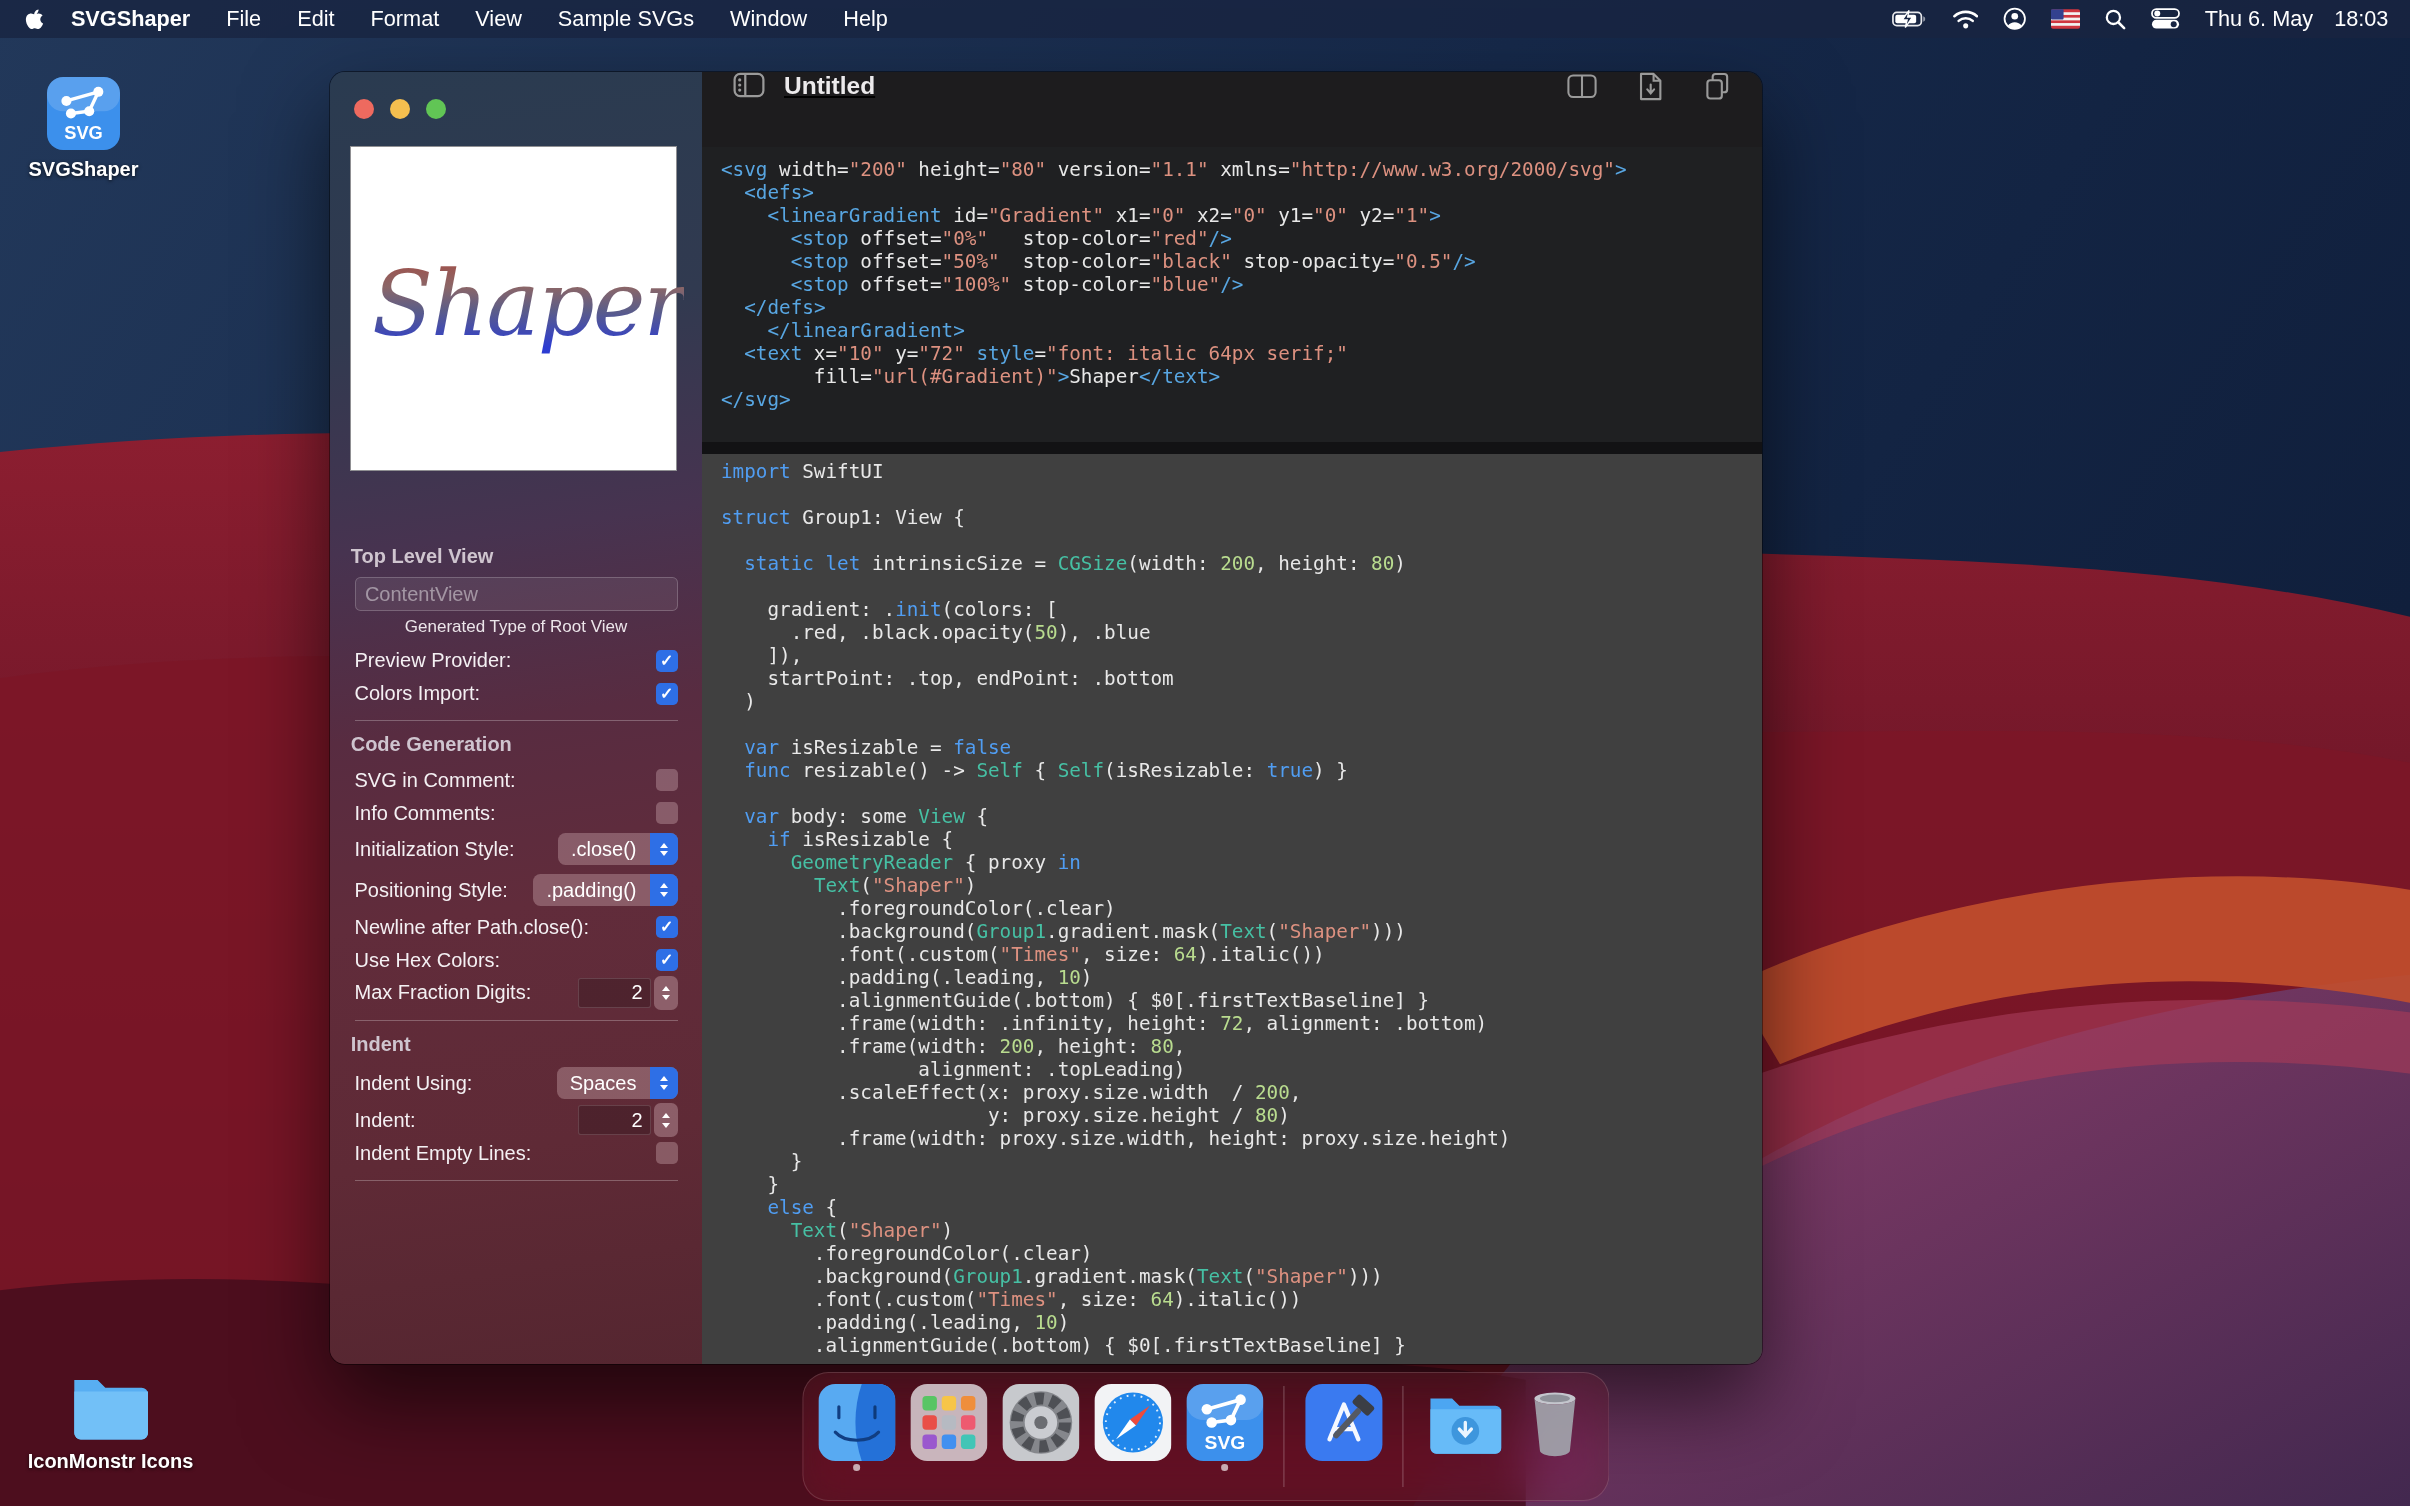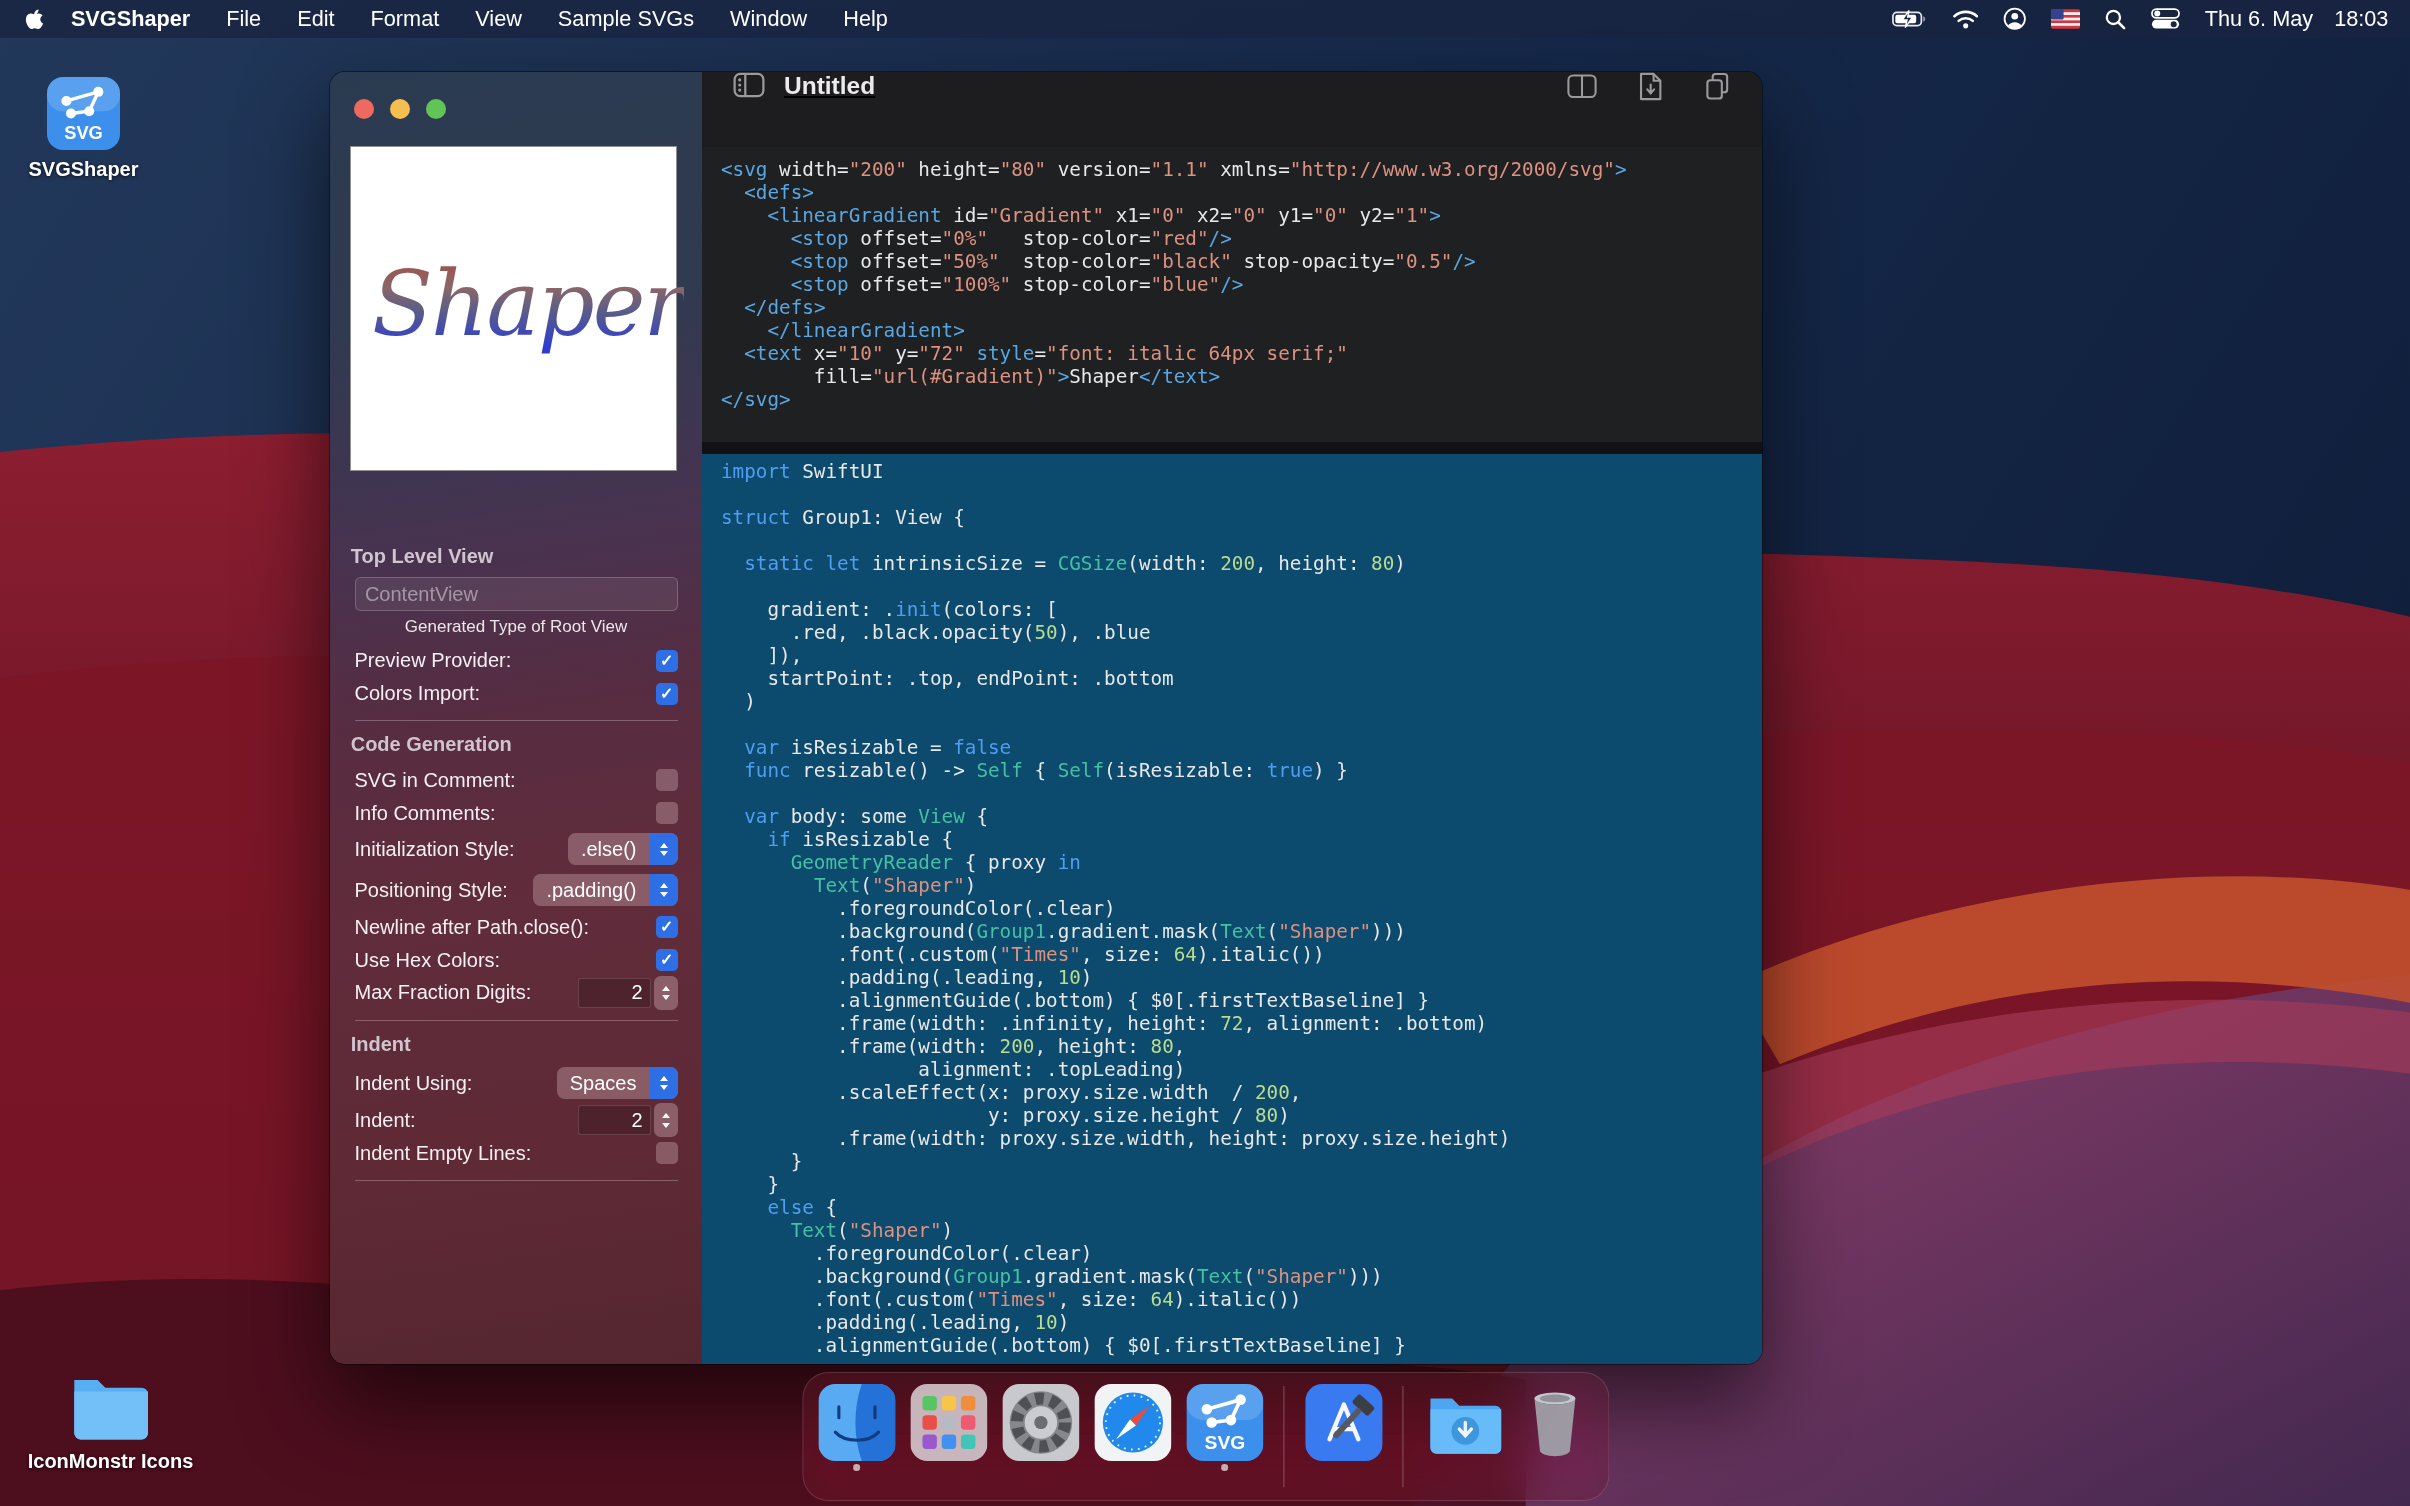--- a/index.html
+++ b/index.html
@@ -73,21 +73,21 @@
   .stepper .tri.down{border-top-width:5.2px;}
   .sdiv{height:0.9px;background:rgba(255,255,255,.26);margin:12.2px 0;}
 
   
   #content{position:absolute;left:372px;right:0;top:0;bottom:0;display:flex;flex-direction:column;}
   #titlebar{height:75px;background:#1d1c1e;display:flex;align-items:flex-start;padding:0 31px;flex:0 0 auto;text-decoration:underline;}
   #titlebar .ttl{margin-left:19px;font-size:24.5px;font-weight:600;color:#eceaec;}
   #tb-right{margin-left:auto;display:flex;gap:41px;color:#9a9a9a;align-items:center;}
   #svg-pane{height:284px;background:#1f2022;padding:11.3px 0 0 19px;flex:0 0 auto;overflow:hidden;}
   #pane-divider{height:11.3px;background:#121214;flex:0 0 auto;}
-  #swift-pane{flex:1;background:#0c4a6e;padding:6.6px 0 0 19px;overflow:hidden;}
+  #swift-pane{flex:1;background:#404040;padding:6.6px 0 0 19px;overflow:hidden;}
   .cl{height:23px;font-family:"DejaVu Sans Mono",monospace;font-size:19.3px;line-height:23px;
       color:#e8e8e8;white-space:pre;}
   .tag{color:#58a6e2;}
   .str{color:#dd9180;}
   .kw{color:#509df2;}
   .type{color:#46c0a4;}
   .num{color:#b9dc8f;}
 
   
   #dock{position:absolute;left:50%;bottom:5.6px;transform:translateX(-50%);z-index:4;
@@ -261,21 +261,21 @@
           <span>SVG in Comment:</span>
           <span class="cb"></span>
         </div>
         <div class="crow">
           <span>Info Comments:</span>
           <span class="cb"></span>
         </div>
         <div class="crow tall">
           <span>Initialization Style:</span>
           <span class="popup">
-            <span class="pval">.else()</span>
+            <span class="pval">.close()</span>
             <span class="pbtn">
               <span class="tri up"></span>
               <span class="tri down"></span>
             </span>
           </span>
         </div>
         <div class="crow tall">
           <span>Positioning Style:</span>
           <span class="popup">
             <span class="pval">.padding()</span>

